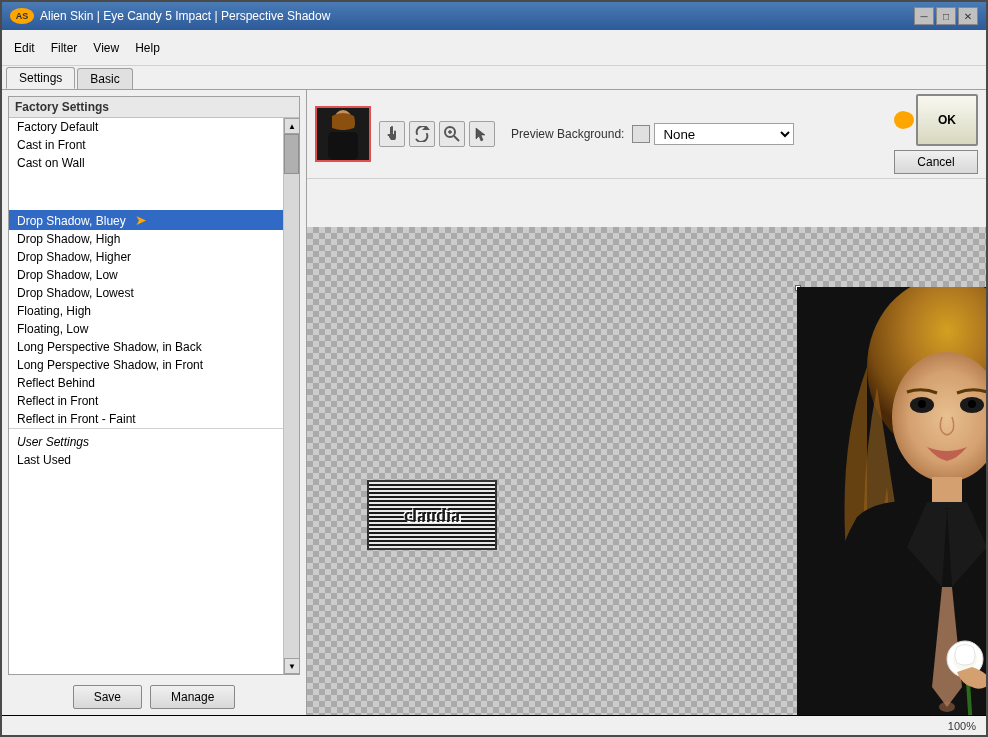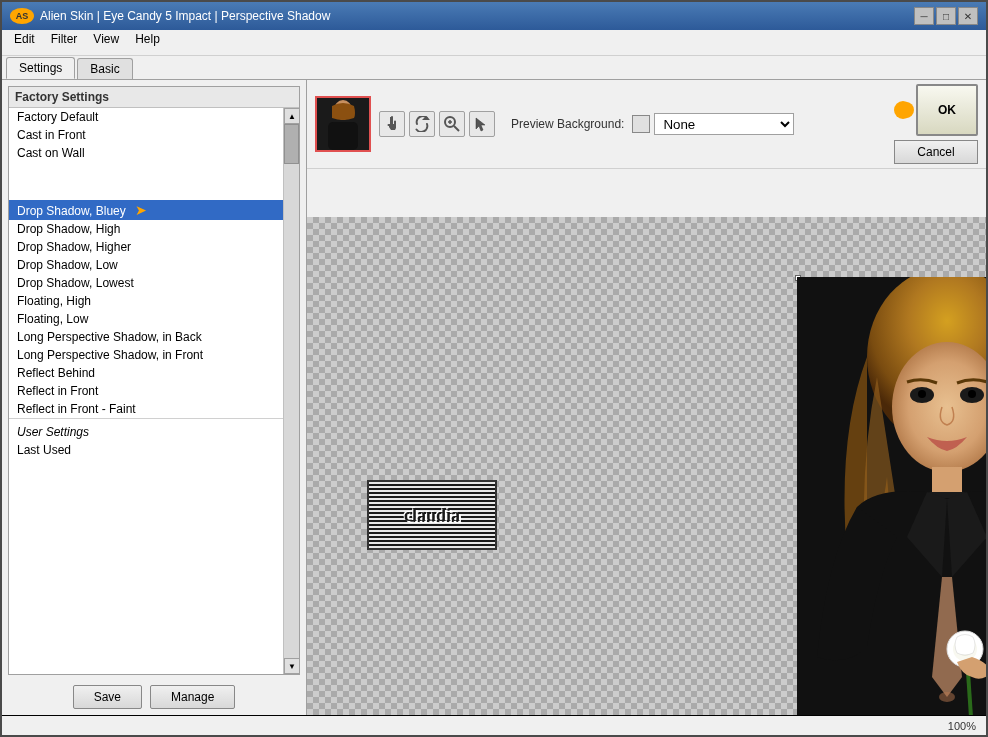--- a/index.html
+++ b/index.html
@@ -69,22 +69,23 @@
       cursor: pointer;
       display: flex;
       align-items: center;
       justify-content: center;
       font-size: 10px;
       color: #333;
     }
 
     .menu-bar {
       background: #f0f0f0;
-      height: 26px;
-      display: flex;
+      height: 36px;
+      display: flex;
+      align-items: center;
       padding: 0 4px;
       border-bottom: 1px solid #d0d0d0;
       flex-shrink: 0;
     }
 
     .menu-item {
       padding: 2px 8px;
       cursor: pointer;
       border-radius: 2px;
     }

